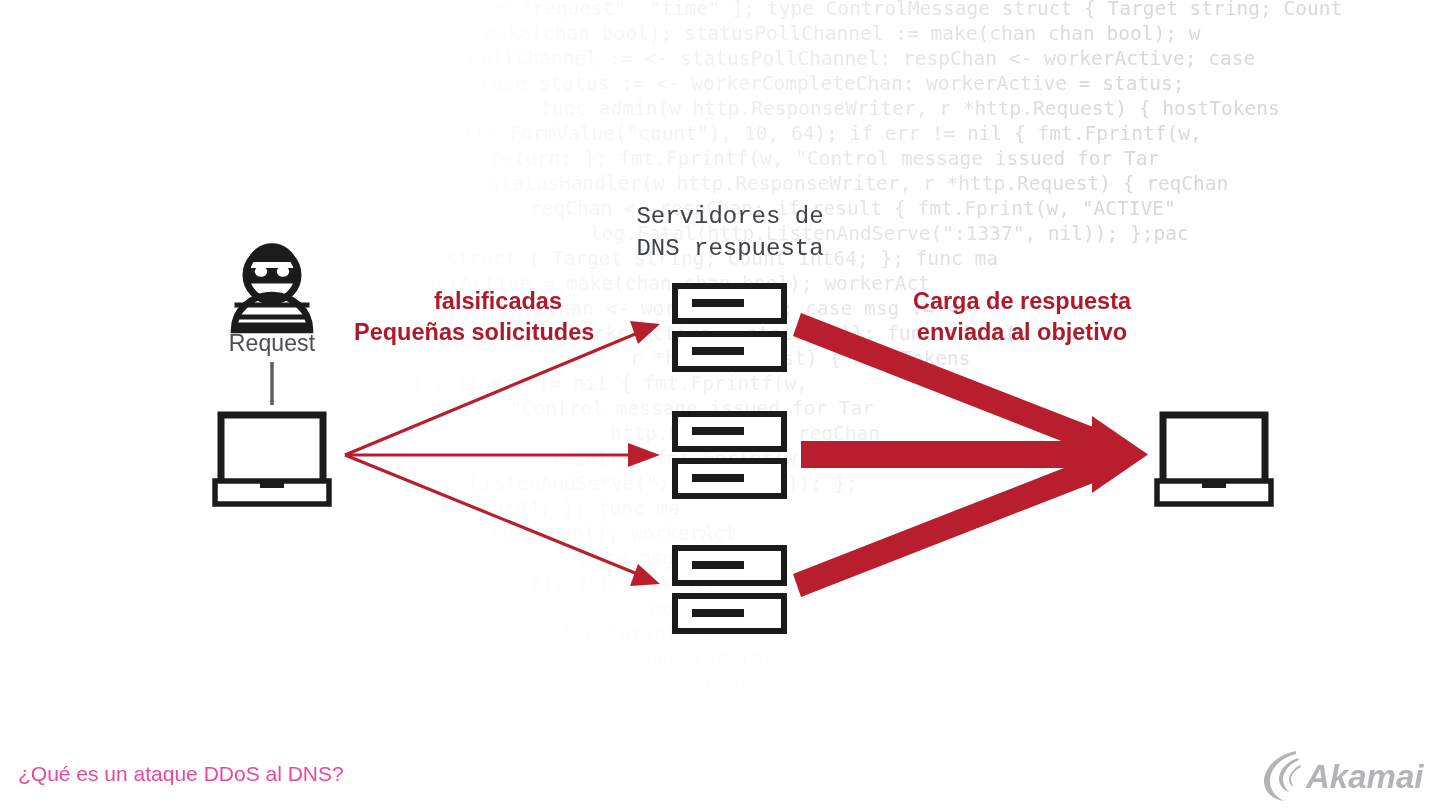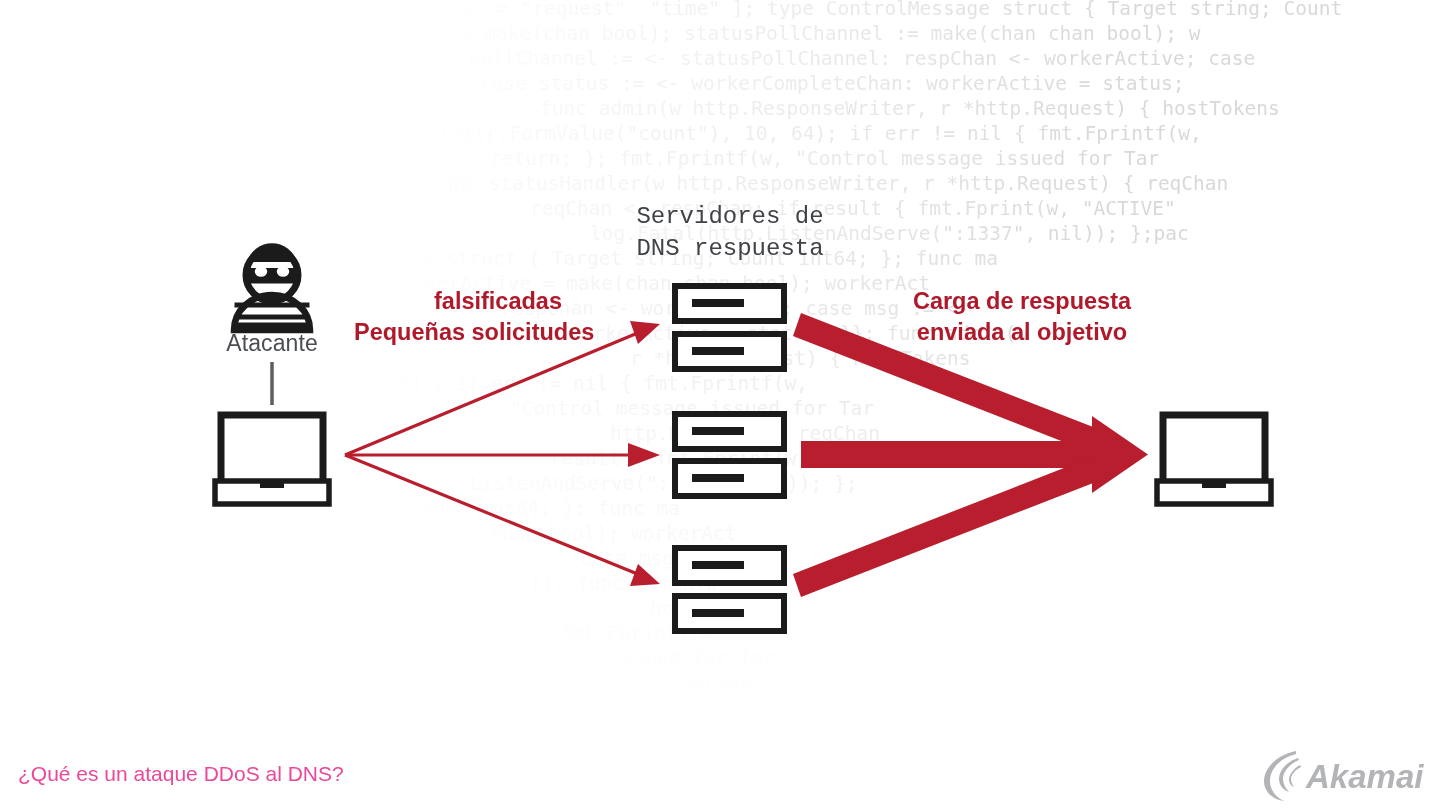--- a/index.html
+++ b/index.html
@@ -218,21 +218,21 @@
       <polygon points="1148,454.5 1092,416 1092,493"></polygon>
     </g>
 
     <g>
       <rect x="1163" y="415" width="102" height="69" fill="#ffffff" stroke="#1b1b1b" stroke-width="7"></rect>
       <rect x="1157" y="481" width="114" height="23" fill="#ffffff" stroke="#1b1b1b" stroke-width="5.5"></rect>
       <rect x="1202" y="479" width="24" height="9" fill="#1b1b1b"></rect>
     </g>
   </svg>
 
-  <div class="node-label" style="left:182px; top:330px; width:180px;">Atacante</div>
+  <div class="node-label" style="left:182px; top:330px; width:180px;">Request</div>
 
   <div class="group-label" style="left:600px; top:201px; width:260px;font-family:Liberation Mono, monospace;">
     <div>Servidores de</div>
     <div>DNS respuesta</div>
   </div>
 
 
   <div class="flow-label" style="left:354px; top:286px; width:272px; text-align:left;">
     <div style="text-align:right; padding-right:64px;">falsificadas</div>
     <div>Pequeñas solicitudes</div>

